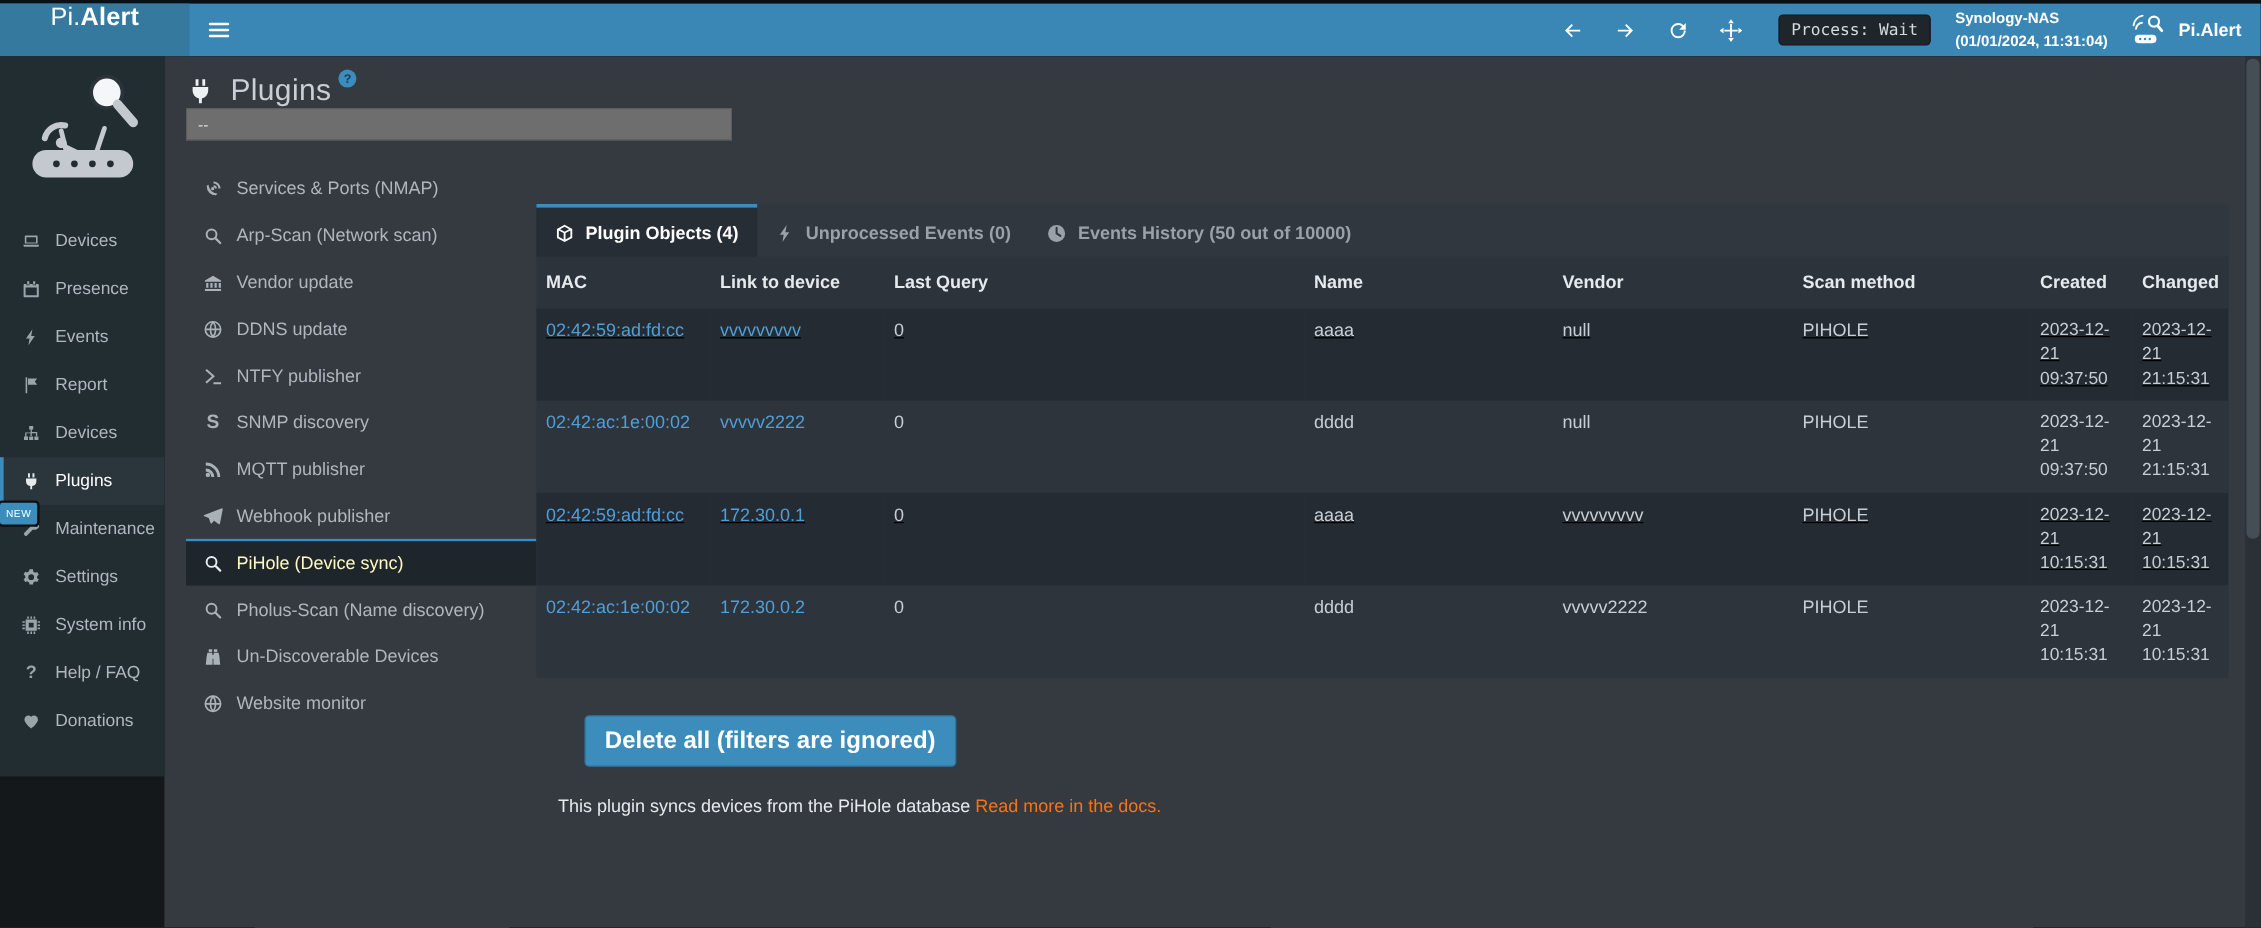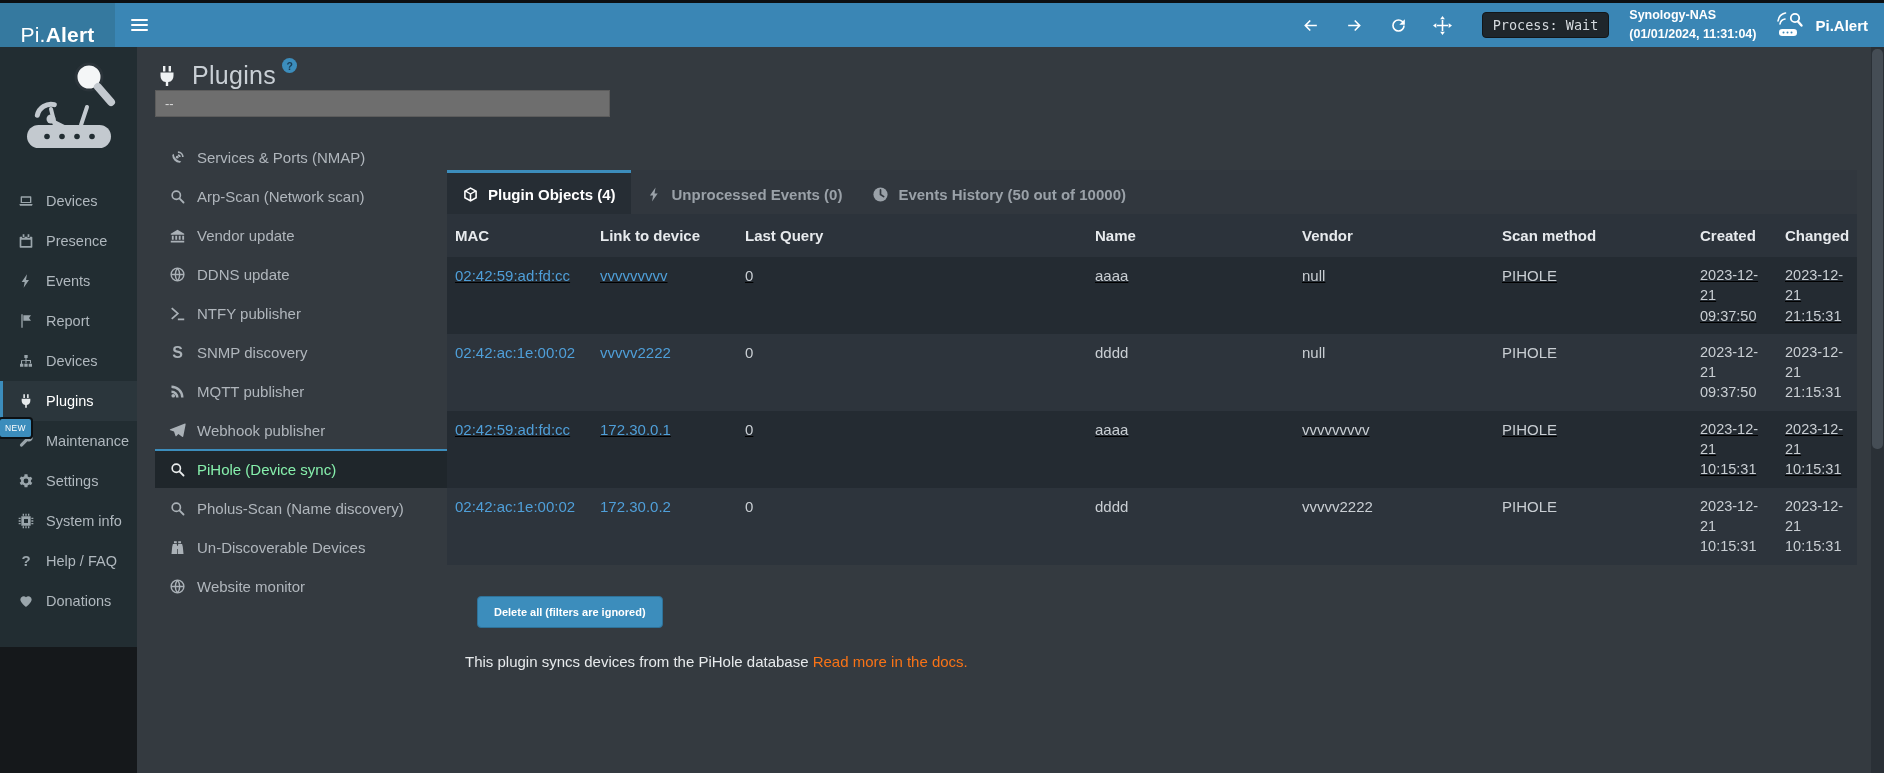--- a/index.html
+++ b/index.html
@@ -6,21 +6,21 @@
   html,body { margin:0; padding:0; }
   body {
     width:1884px; height:773px; overflow:hidden;
     background:#15181b;
     font-family:"Liberation Sans", sans-serif;
   }
   .top-edge { height:3px; background:#0c0f12; }
 
   
   .topbar { height:44px; display:flex; background:#3a86b5; color:#fff; }
-  .brand { width:115px; background:#35799f; display:flex; align-items:flex-end; justify-content:center;
+  .brand { width:158px; background:#35799f; display:flex; align-items:flex-start; justify-content:center;
            font-size:21px; letter-spacing:.2px; }
   .brand b { font-weight:bold; }
   .topbar-main { flex:1; display:flex; align-items:center; padding:0 16px 0 12px; gap:20px; }
   .hamburger { background:none; border:none; cursor:pointer; padding:4px; }
   .hamburger span { display:block; width:17px; height:2.4px; background:#fff; margin:2.6px 0; border-radius:1px; }
   .topbar-spacer { flex:1; }
   .nav-icons { display:flex; gap:25px; align-items:center; margin-right:10px; }
   .nav-icons .tbico { width:19px; height:19px; display:inline-flex; cursor:pointer; color:#fff; }
   .process-badge { font-family:"DejaVu Sans Mono", monospace; font-size:13.5px; color:#d5dade;
                    background:#1f262b; border:1px solid #121619; border-radius:4px; padding:4px 10px; }
@@ -57,21 +57,21 @@
   .mac-filter { width:455px; height:27px; background:#6e6e6e; border:1px solid #5c5c5c;
                 color:#dcdcdc; font-size:13px; padding:0 9px; font-family:inherit; }
 
   .content-cols { display:flex; align-items:flex-start; margin-top:20px; }
 
   
   .plugin-list { width:292px; flex:none; }
   .plugin-item { height:39px; display:flex; align-items:center; gap:10px; padding:0 8px 0 13px;
                  color:#b0b6bc; font-size:15px; cursor:pointer; border-top:2px solid transparent; }
   .plugin-item .pi-icon { width:19px; height:17px; display:inline-flex; justify-content:center; color:#aab1b7; flex:none; }
-  .plugin-item.active { background:#1f262b; border-top-color:#3c8dbc; color:#86efac; }
+  .plugin-item.active { background:#1f262b; border-top-color:#3c8dbc; color:#fef9c3; }
   .plugin-item.active .pi-icon { color:#e9eced; }
   .s-glyph { font-weight:bold; font-size:16px; line-height:17px; }
 
   
   .panel { flex:1; margin-top:33px; margin-right:27px; min-width:0; }
   .tabs { display:flex; background:#31373e; }
   .tab { display:flex; align-items:center; gap:9px; padding:13px 15px 11px; font-size:15px; font-weight:bold;
          color:#9aa1a8; border-top:3px solid transparent; cursor:pointer; }
   .tab .tabico { width:17px; height:17px; display:inline-flex; }
   .tab.active { background:#262d34; color:#fff; border-top-color:#3c8dbc; }
@@ -80,22 +80,22 @@
   table.objects thead th { background:#2c333b; color:#e7eaed; text-align:left; font-weight:bold;
                            padding:13px 8px; font-size:15px; }
   table.objects tbody td { padding:8px 8px 8px; vertical-align:top; color:#c9ced3; line-height:1.4; }
   table.objects tbody tr.odd  { background:#242b32;text-decoration:underline; }
   table.objects tbody tr.even { background:#2d343c; }
   table.objects tbody tr { height:53px; }
   td.date-cell { font-size:14.5px; padding-left:4px; padding-right:4px; }
   th.date-head { padding-left:4px; padding-right:4px; }
   a.cell-link { color:#4f9fd9; text-decoration:none; cursor:pointer; }
 
-  .delete-btn { margin:31px 0 0 30px; background:#3c8dbc; border:1px solid #2e7299; color:#fff;
-                font-size:11px; font-weight:bold; padding:9px 16px; border-radius:4px;
+  .delete-btn { margin:31px 0 0 40px; background:#3c8dbc; border:1px solid #2e7299; color:#fff;
+                font-size:20px; font-weight:bold; padding:9px 16px; border-radius:4px;
                 cursor:pointer; font-family:inherit; }
   .footer-note { margin:25px 0 0 18px; font-size:15px; color:#e7eaec; }
   .footer-note a { color:#f97316; text-decoration:none; cursor:pointer; }
 
   
   .scrollbar { position:absolute; right:0; top:0; bottom:0; width:13px; background:#2a3036; }
   .scrollbar .thumb { position:absolute; top:2px; left:1px; width:11px; height:400px;
                       background:#454d55; border-radius:5px; cursor:pointer; }
 
   svg { display:block; width:100%; height:100%; }

